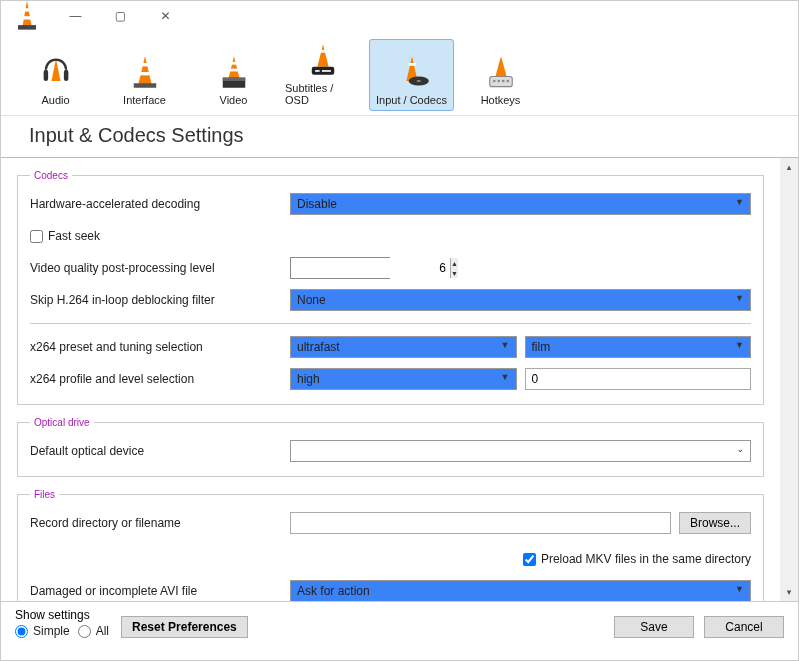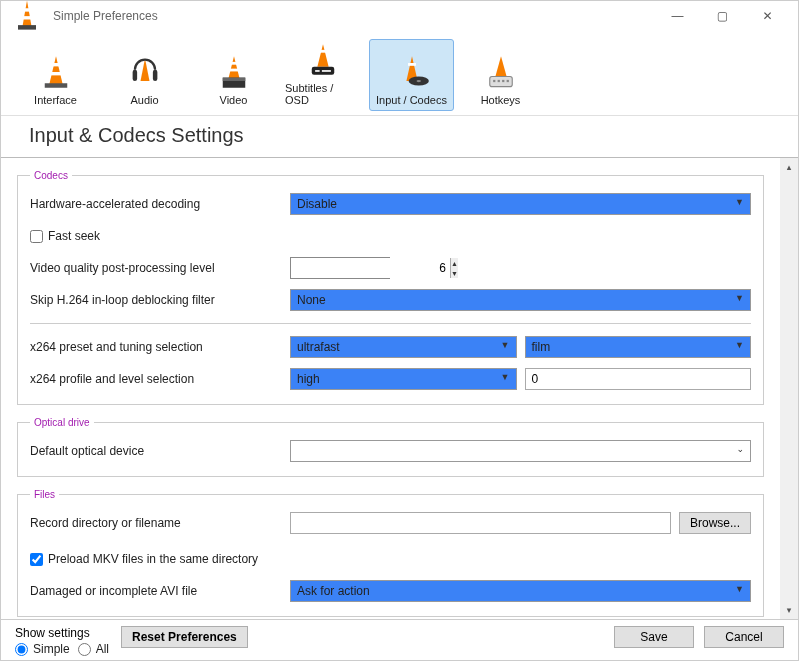--- a/index.html
+++ b/index.html
@@ -49,21 +49,21 @@
     .spinner-buttons { width:15px; display:flex; flex-direction:column; border-left:1px solid #aaa; }
     .spinner-buttons div { flex:1; display:flex; align-items:center; justify-content:center; font-size:7px; background:#eee; color:#333; }
     
     input[type=checkbox], input[type=radio] { margin-right: 5px; vertical-align: middle; }
     label.check { display:flex; align-items:center; font-size:12px; color:#222; }
     
     .hr { border-top: 1px solid #ccc; margin: 10px 0; }
     
     .btn { height: 22px; background: #e1e1e1; border: 1px solid #adadad; padding: 0 16px; font-size: 12px; display: inline-flex; align-items: center; justify-content:center; cursor:pointer; }
     
-    .footer { border-top: 1px solid #ccc; padding: 6px 14px 4px 14px; display: flex; align-items: flex-start; font-size: 12px; }
+    .footer { border-top: 1px solid #ccc; padding: 6px 14px 22px 14px; display: flex; align-items: flex-end; font-size: 12px; }
     .show-settings { display:flex; flex-direction:column; gap:2px; }
     .radio-row { display:flex; gap:8px; align-items:center; }
     .footer-buttons { margin-left:auto; display:flex; gap:10px; }
     .footer .btn { width:80px; }
     .reset-wrap { margin-left:12px; display:flex; align-items:flex-end; }
     
     
     .cone svg { width: 36px; height: 36px; }
   </style>
 </head>
@@ -73,50 +73,49 @@
 
   <div class="titlebar">
     <span class="titlebar-icon cone">
       <svg viewBox="0 0 32 32" width="16" height="16">
           <path d="M16 3 L20 26 H12 Z" fill="#f77f00"></path>
           <rect x="13" y="10" width="6" height="3" fill="#fff"></rect>
           <rect x="12" y="17" width="8" height="3" fill="#fff"></rect>
           <rect x="8" y="25" width="16" height="4" fill="#444"></rect>
         </svg>
     </span>
-    <span class="titlebar-title">Simple Preferences</span>
     <div class="titlebar-buttons">
       <div class="titlebar-btn">—</div>
       <div class="titlebar-btn">▢</div>
       <div class="titlebar-btn">✕</div>
     </div>
   </div>
 
   <div class="tabbar">
     <div class="tab">
+      <span class="tab-icon">
+          <svg viewBox="0 0 32 32">
+            <path d="M16 4 L20 24 H12 Z" fill="#f77f00"></path>
+            <path d="M7 14 A9 9 0 0 1 25 14" fill="none" stroke="#333" stroke-width="2"></path>
+            <rect x="5" y="14" width="4" height="10" rx="2" fill="#333"></rect>
+            <rect x="23" y="14" width="4" height="10" rx="2" fill="#333"></rect>
+          </svg>
+        </span>
+      <span class="tab-label">Audio</span>
+    </div>
+    <div class="tab">
       <span class="tab-icon cone">
           <svg viewBox="0 0 32 32">
             <path d="M16 2 L22 27 H10 Z" fill="#f77f00"></path>
             <rect x="13" y="8" width="6" height="3" fill="#fff"></rect>
             <rect x="11.5" y="16" width="9" height="3" fill="#fff"></rect>
             <rect x="6" y="26" width="20" height="4" fill="#555"></rect>
           </svg>
         </span>
       <span class="tab-label">Interface</span>
-    </div>
-    <div class="tab">
-      <span class="tab-icon">
-          <svg viewBox="0 0 32 32">
-            <path d="M16 4 L20 24 H12 Z" fill="#f77f00"></path>
-            <path d="M7 14 A9 9 0 0 1 25 14" fill="none" stroke="#333" stroke-width="2"></path>
-            <rect x="5" y="14" width="4" height="10" rx="2" fill="#333"></rect>
-            <rect x="23" y="14" width="4" height="10" rx="2" fill="#333"></rect>
-          </svg>
-        </span>
-      <span class="tab-label">Audio</span>
     </div>
     <div class="tab">
       <span class="tab-icon">
           <svg viewBox="0 0 32 32">
             <path d="M16 2 L21 22 H11 Z" fill="#f77f00"></path>
             <rect x="12.5" y="7" width="7" height="2.5" fill="#fff"></rect>
             <rect x="11.5" y="13" width="9" height="2.5" fill="#fff"></rect>
             <rect x="6" y="21" width="20" height="9" fill="#333"></rect>
             <rect x="6" y="21" width="20" height="3" fill="#666"></rect>
           </svg>
@@ -256,21 +255,21 @@
 
       <fieldset class="group">
         <legend>Files</legend>
         <div class="row">
           <div class="label">Record directory or filename</div>
           <div class="field" style="display:flex; gap:8px;">
             <input class="textfield" style="flex: 1 1 0%;" value="">
             <button class="btn" style="width:72px;">Browse...</button>
           </div>
         </div>
-        <div class="row" style="margin-top:10px;">
+        <div class="row" style="margin-top:10px;justify-content:flex-end;">
           <label class="check">
             <input type="checkbox" checked="" style="">
             <span>Preload MKV files in the same directory</span>
           </label>
         </div>
         <div class="row">
           <div class="label">Damaged or incomplete AVI file</div>
           <div class="field">
             <div class="combo combowide">
               <span>Ask for action</span>

